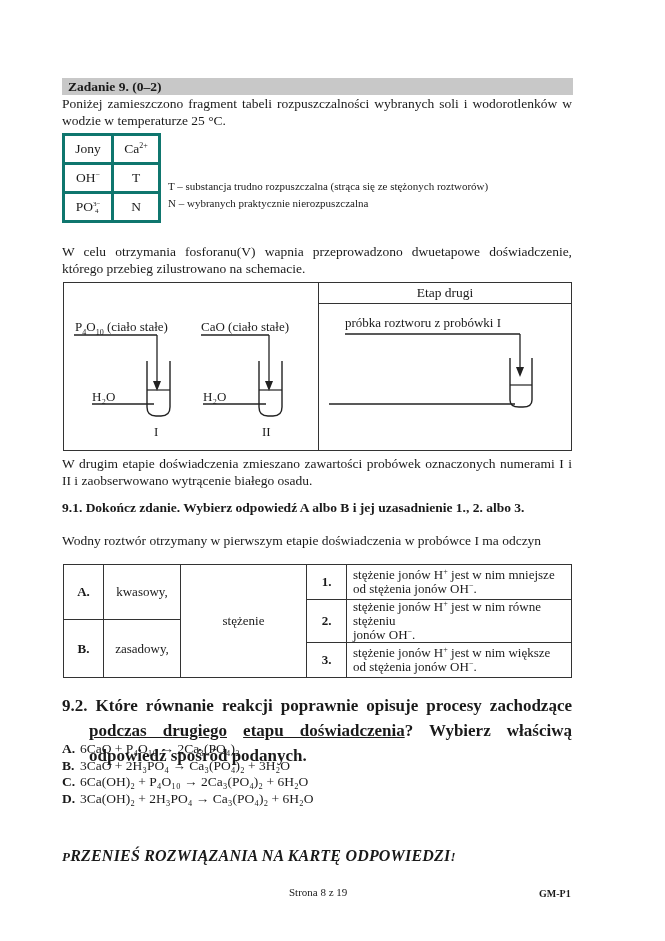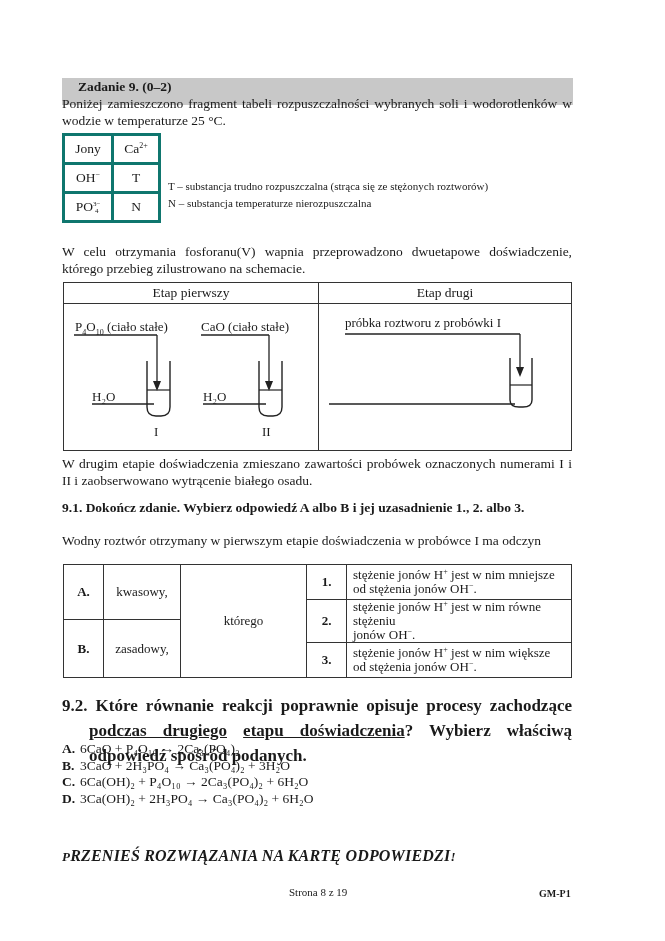--- a/index.html
+++ b/index.html
@@ -3,23 +3,23 @@
 <meta charset="utf-8">
 <style>
   html, body { margin: 0; padding: 0; background: #ffffff; }
   body {
     width: 665px; height: 941px; position: relative; overflow: hidden;
     font-family: "Liberation Serif", "DejaVu Serif", serif; color: #1a1a1a;
     font-size: 13.5px;
   }
   .abs { position: absolute; }
   .task-header {
-    left: 62px; top: 78px; width: 511px; height: 27px;
+    left: 62px; top: 78px; width: 511px; height: 17px;
     background: #c8c8c8; font-weight: bold; font-size: 13.5px;
-    line-height: 17px; padding-left: 16px; box-sizing: border-box;
+    line-height: 17px; padding-left: 6px; box-sizing: border-box;
   }
   .para { left: 62px; width: 510px; text-align: justify; line-height: 17px; }
   table { border-collapse: collapse; }
   .sol-table { left: 62px; top: 133px; }
   .sol-table td {
     border: 3px solid #0f766e; text-align: center; font-size: 13.5px;
     height: 26px; padding: 0;
   }
   .sol-table td.c1 { width: 46px; }
   .sol-table td.c2 { width: 44px; }
@@ -61,26 +61,25 @@
     <td class="c1"><span>PO</span><span style="display:inline-flex;flex-direction:column;vertical-align:middle;font-size:7px;line-height:7px;">
             <span>3−</span>
             <span>4</span>
           </span></td>
     <td class="c2">N</td>
   </tr>
 </tbody>
   </table>
 
 <div class="abs legend" style="top:178px;">T – substancja trudno rozpuszczalna (strąca się ze stężonych roztworów)</div>
-<div class="abs legend" style="top:195px;">N – substancja temperaturze nierozpuszczalna</div>
+<div class="abs legend" style="top:195px;">N – wybranych praktycznie nierozpuszczalna</div>
 
 <div class="abs para" style="top:243px;">W celu otrzymania fosforanu(V) wapnia przeprowadzono dwuetapowe doświadczenie, którego przebieg zilustrowano na schemacie.</div>
 
 <div class="abs scheme">
-  <div class="scheme-head" style="left:0;width:254px;">Etap pierwszy</div>
   <div class="scheme-head" style="left:255px;width:252px;">Etap drugi</div>
   <div class="scheme-divider"></div>
 
   <svg class="abs" style="left:0;top:0;" width="507" height="167">
 
     <g>
       <line x1="10" y1="52" x2="93" y2="52" stroke="#222" stroke-width="1.3"></line>
       <line x1="93" y1="52" x2="93" y2="104" stroke="#222" stroke-width="1.3"></line>
       <polygon points="89,98 97,98 93,108" fill="#222"></polygon>
       <path d="M 83 78 L 83 124 Q 83 133 92 133 L 97 133 Q 106 133 106 124 L 106 78" fill="none" stroke="#222" stroke-width="1.4"></path>
@@ -121,21 +120,21 @@
 <div class="abs para" style="top:455px;">W drugim etapie doświadczenia zmieszano zawartości probówek oznaczonych numerami I i II i zaobserwowano wytrącenie białego osadu.</div>
 
 <div class="abs bold" style="left:62px;top:500px;font-size:13.5px;">9.1. Dokończ zdanie. Wybierz odpowiedź A albo B i jej uzasadnienie 1., 2. albo 3.</div>
 <div class="abs" style="left:62px;top:533px;font-size:13.5px;">Wodny roztwór otrzymany w pierwszym etapie doświadczenia w probówce I ma odczyn</div>
 
 <table class="abs ans-table">
   <tbody>
       <tr>
     <td rowspan="3" class="center bold" style="width:39px;height:54px;">A.</td>
     <td rowspan="3" class="center" style="width:76px;">kwasowy,</td>
-    <td rowspan="6" class="center" style="width:125px;">którego</td>
+    <td rowspan="6" class="center" style="width:125px;">stężenie</td>
     <td rowspan="2" class="center bold" style="width:39px;">1.</td>
     <td rowspan="2" class="stmt"><span>stężenie jonów H</span><sup>+</sup><span> jest w nim mniejsze</span><br><span>od stężenia jonów OH</span><sup>−</sup><span>.</span></td>
   </tr>
   <tr></tr>
   <tr>
     <td rowspan="2" class="center bold">2.</td>
     <td rowspan="2" class="stmt"><span>stężenie jonów H</span><sup>+</sup><span> jest w nim równe stężeniu</span><br><span>jonów OH</span><sup>−</sup><span>.</span></td>
   </tr>
   <tr>
     <td rowspan="3" class="center bold" style="height:54px;">B.</td>

